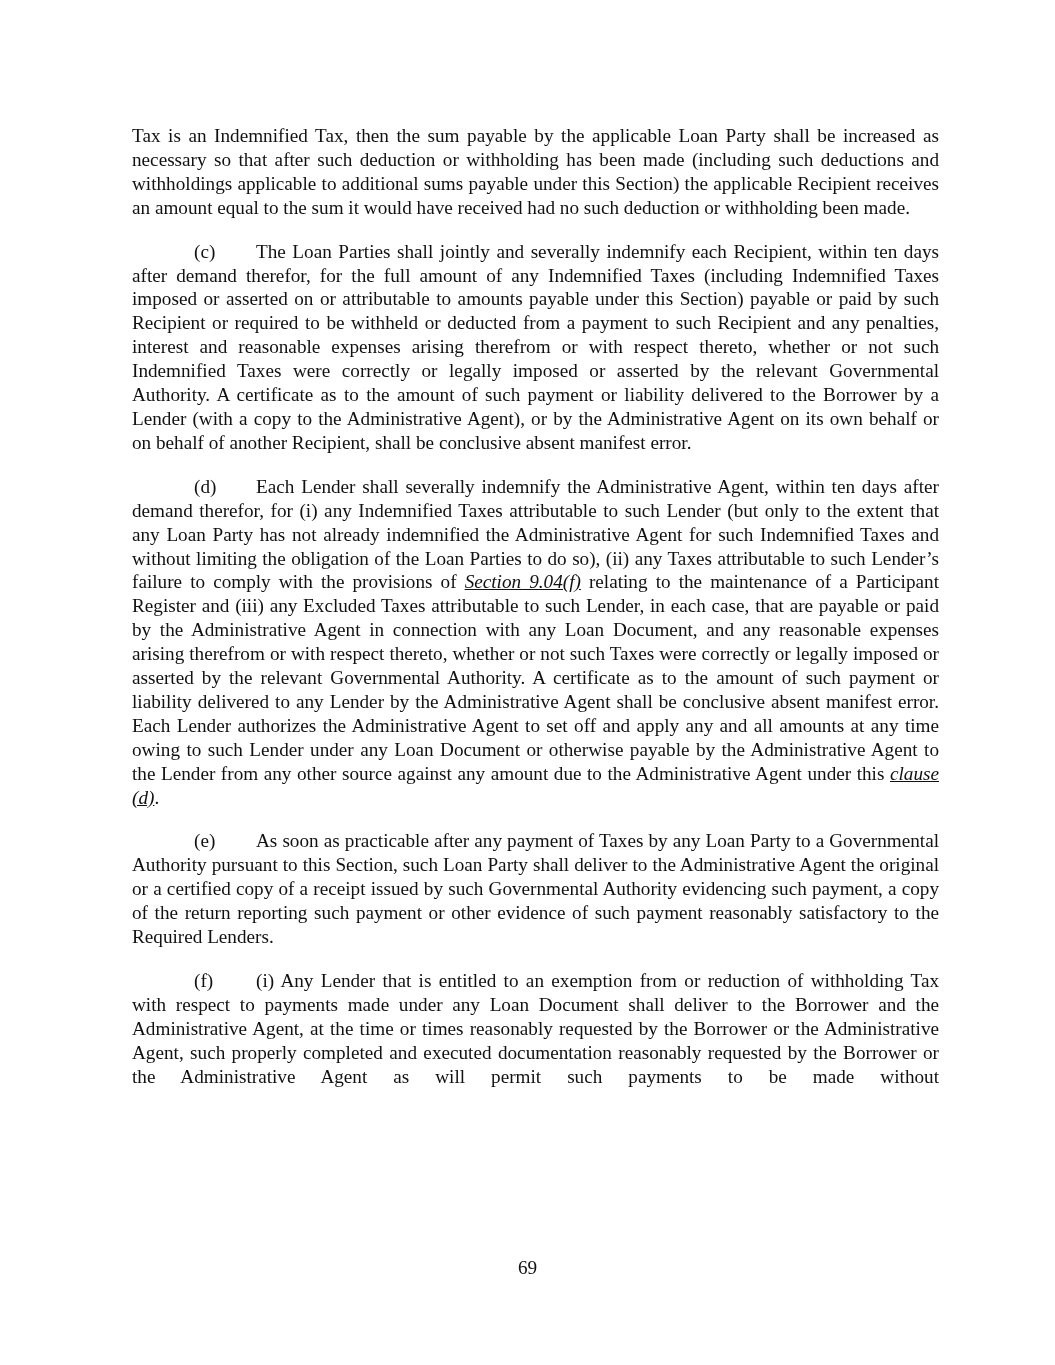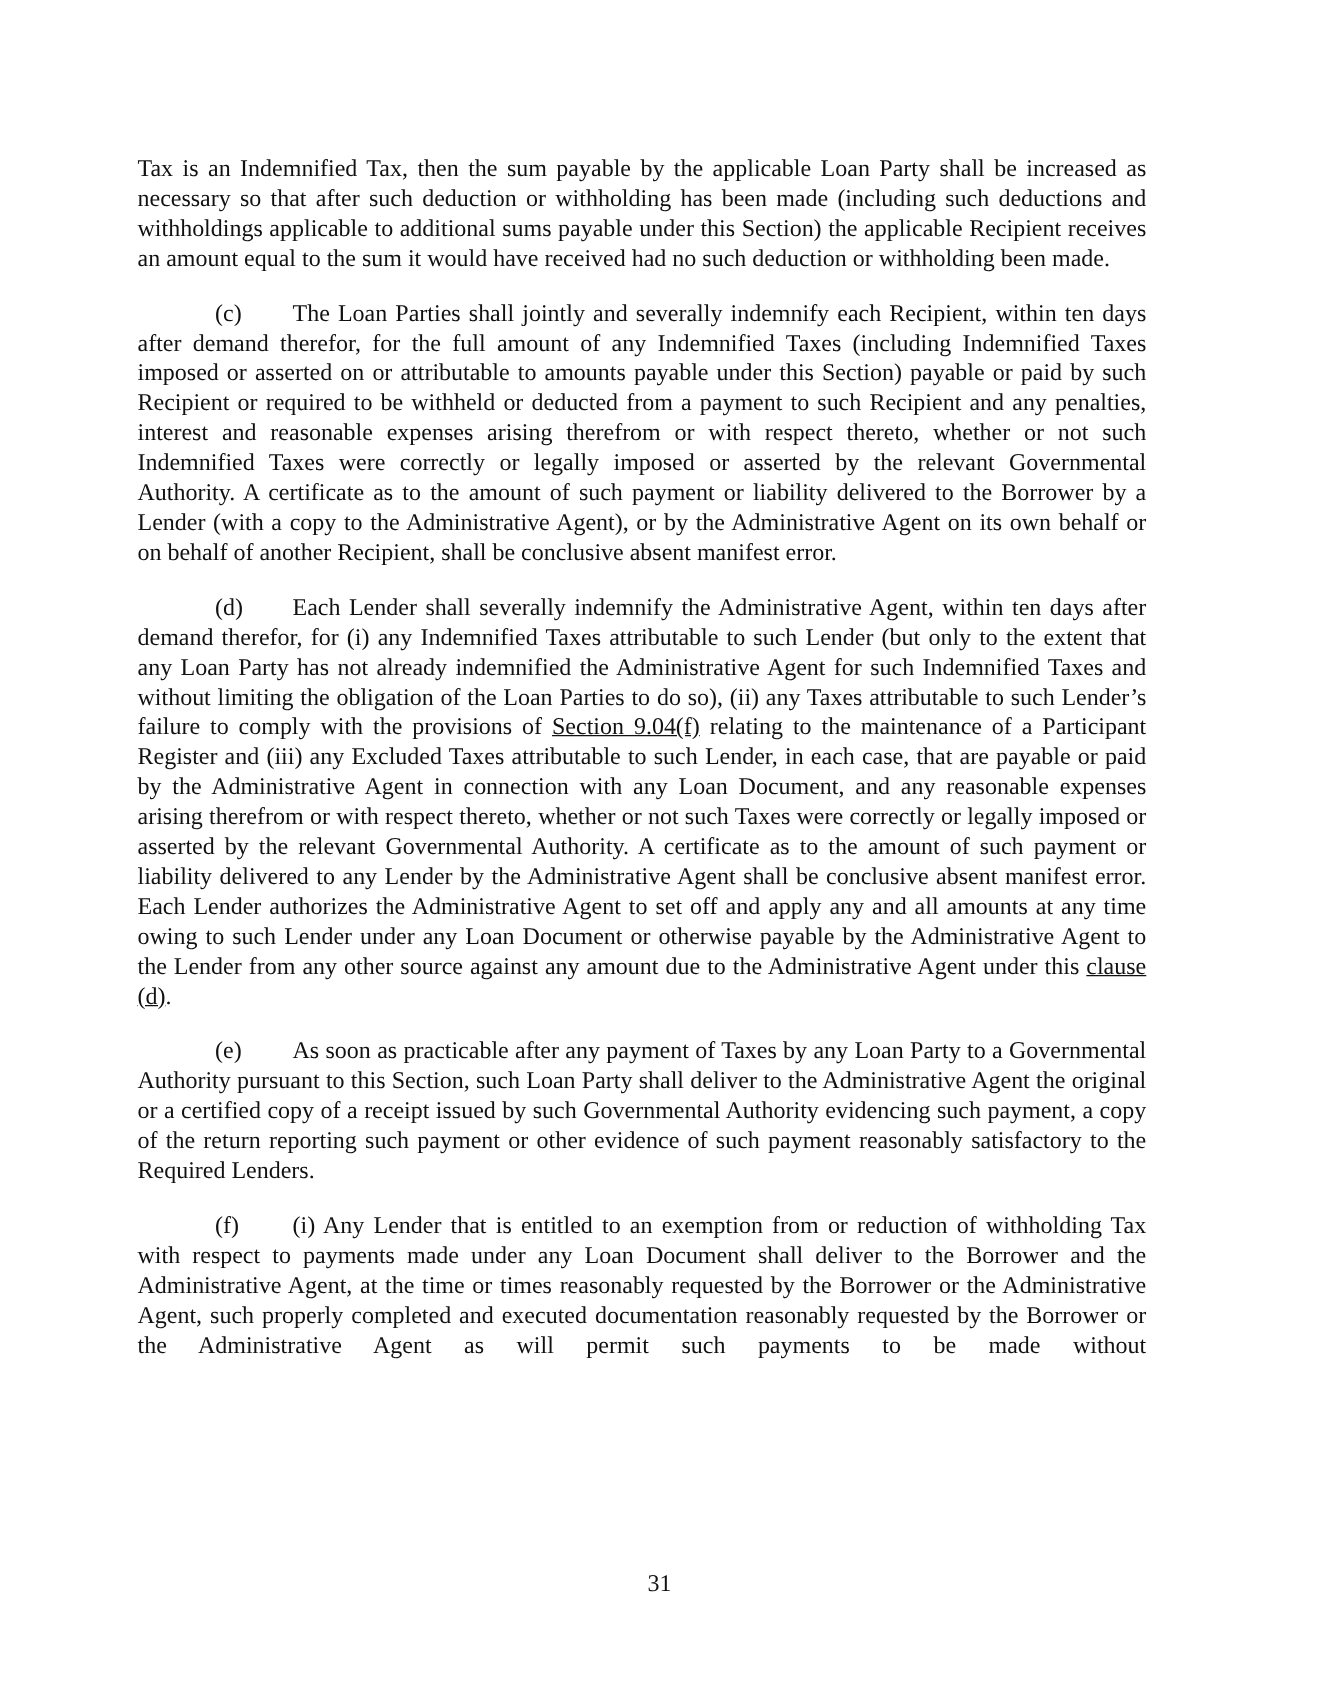--- a/index.html
+++ b/index.html
@@ -10,21 +10,21 @@
     body {
       width: 1055px;
       height: 1365px;
       position: relative;
       overflow: hidden;
       font-family: "Liberation Serif", serif;
       color: #111111;
     }
     .page {
       position: absolute;
-      left: 110px;
+      left: 132px;
       top: 124px;
       width: 807px;
       font-size: 19.2px;
       line-height: 23.9px;
     }
     .para {
       margin: 0 0 20px 0;
       text-align: justify;
       text-align-last: left;
     }
@@ -34,20 +34,21 @@
     .label {
       display: inline-block;
       width: 62px;
     }
     .indent {
       display: inline-block;
       width: 62px;
     }
     .u {
       text-decoration: underline;
+      font-style: italic;
     }
     .page-number {
       position: absolute;
       left: 0;
       width: 1055px;
       top: 1256px;
       text-align: center;
       font-size: 19.2px;
       line-height: 24px;
     }
@@ -63,13 +64,13 @@
   <p class="para"><span class="indent"></span><span class="label">(c)</span><span>The Loan Parties shall jointly and severally indemnify each Recipient, within ten days after demand therefor, for the full amount of any Indemnified Taxes (including Indemnified Taxes imposed or asserted on or attributable to amounts payable under this Section) payable or paid by such Recipient or required to be withheld or deducted from a payment to such Recipient and any penalties, interest and reasonable expenses arising therefrom or with respect thereto, whether or not such Indemnified Taxes were correctly or legally imposed or asserted by the relevant Governmental Authority.  A certificate as to the amount of such payment or liability delivered to the Borrower by a Lender (with a copy to the Administrative Agent), or by the Administrative Agent on its own behalf or on behalf of another Recipient, shall be conclusive absent manifest error.</span></p>
 
   <p class="para"><span class="indent"></span><span class="label">(d)</span><span>Each Lender shall severally indemnify the Administrative Agent, within ten days after demand therefor, for (i) any Indemnified Taxes attributable to such Lender (but only to the extent that any Loan Party has not already indemnified the Administrative Agent for such Indemnified Taxes and without limiting the obligation of the Loan Parties to do so), (ii) any Taxes attributable to such Lender’s failure to comply with the provisions of </span><span class="u">Section 9.04(f)</span><span> relating to the maintenance of a Participant Register and (iii) any Excluded Taxes attributable to such Lender, in each case, that are payable or paid by the Administrative Agent in connection with any Loan Document, and any reasonable expenses arising therefrom or with respect thereto, whether or not such Taxes were correctly or legally imposed or asserted by the relevant Governmental Authority.  A certificate as to the amount of such payment or liability delivered to any Lender by the Administrative Agent shall be conclusive absent manifest error.  Each Lender authorizes the Administrative Agent to set off and apply any and all amounts at any time owing to such Lender under any Loan Document or otherwise payable by the Administrative Agent to the Lender from any other source against any amount due to the Administrative Agent under this </span><span class="u">clause (d)</span><span>.</span></p>
 
   <p class="para"><span class="indent"></span><span class="label">(e)</span><span>As soon as practicable after any payment of Taxes by any Loan Party to a Governmental Authority pursuant to this Section, such Loan Party shall deliver to the Administrative Agent the original or a certified copy of a receipt issued by such Governmental Authority evidencing such payment, a copy of the return reporting such payment or other evidence of such payment reasonably satisfactory to the Required Lenders.</span></p>
 
   <p class="para" style="text-align-last: justify;"><span class="indent"></span><span class="label">(f)</span><span>(i) Any Lender that is entitled to an exemption from or reduction of withholding Tax with respect to payments made under any Loan Document shall deliver to the Borrower and the Administrative Agent, at the time or times reasonably requested by the Borrower or the Administrative Agent, such properly completed and executed documentation reasonably requested by the Borrower or the Administrative Agent as will permit such payments to be made without</span></p>
 
 </div>
 
-<div class="page-number">31</div>
+<div class="page-number">69</div>
 
 </body></html>

